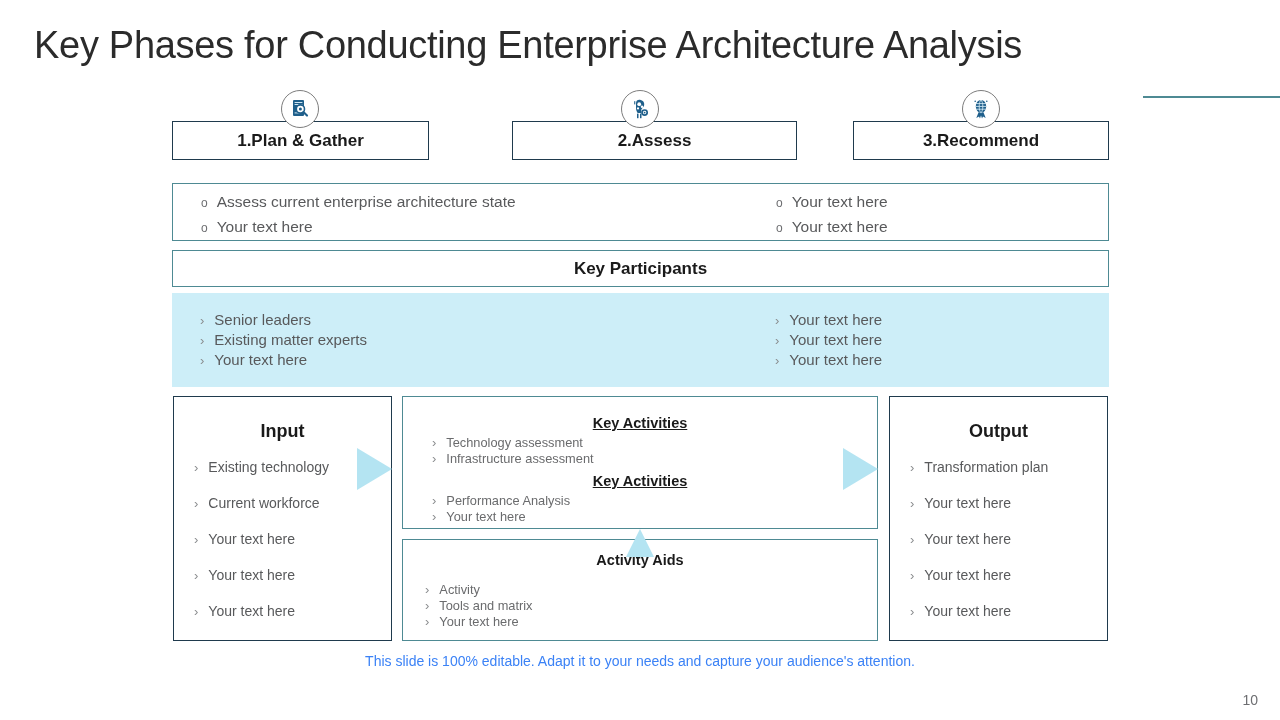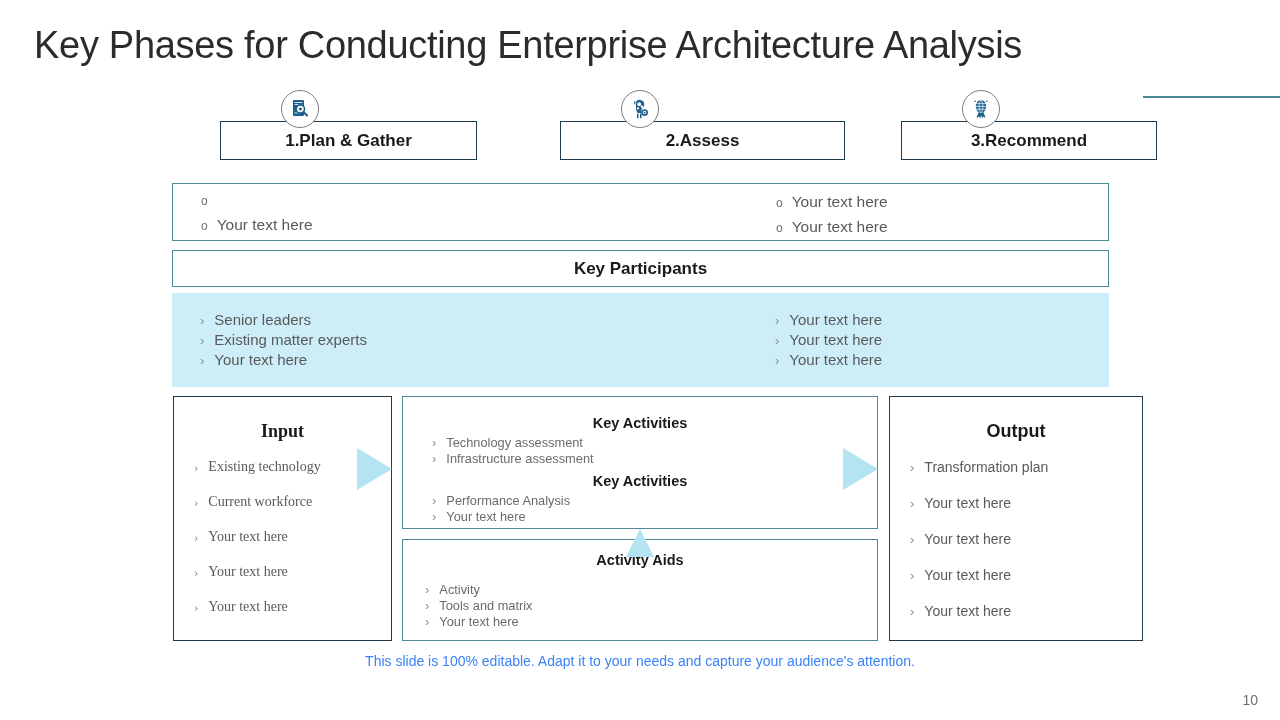--- a/index.html
+++ b/index.html
@@ -42,21 +42,20 @@
   .phase {
     position: absolute;
     top: 121px;
     height: 39px;
     border: 1.5px solid #1f3a4d;
     background: #ffffff;
     box-sizing: border-box;
     display: flex;
     align-items: center;
     justify-content: center;
-    margin-left: 48px;
   }
   .phase-label {
     font-size: 17px;
     font-weight: bold;
     color: #1a1a1a;
   }
   #phase-0 { left: 172px; width: 257px; }
   #phase-1 { left: 512px; width: 285px; }
   #phase-2 { left: 853px; width: 256px; }
 
@@ -158,22 +157,22 @@
   }
 
   
   .col-box {
     position: absolute;
     top: 396px;
     border: 1.3px solid #1f3a4d;
     background: #ffffff;
     box-sizing: border-box;
   }
-  #box-input  { left: 173px; width: 219px; height: 245px; font-family: Liberation Serif, serif; }
-  #box-output { left: 889px; width: 254px; height: 245px; }
+  #box-input  { left: 173px; width: 219px; height: 245px; }
+  #box-output { left: 889px; width: 219px; height: 245px; }
 
   .col-title {
     text-align: center;
     font-size: 18px;
     font-weight: bold;
     color: #1a1a1a;
     margin-top: 24px;
   }
   .col-list {
     margin-top: 16px;
@@ -195,21 +194,21 @@
   }
   #box-activities { top: 396px; height: 133px; }
   #box-aids       { top: 539px; height: 102px; }
 
   .mid-title {
     text-align: center;
     font-size: 14.5px;
     font-weight: bold;
     color: #1a1a1a;
   }
-  #box-activities .mid-title { margin-top: 18px; }
+  #box-activities .mid-title { margin-top: 18px; text-decoration: underline; }
   #box-activities .mid-title.second { margin-top: 6px; }
   #box-aids .mid-title { margin-top: 12px; }
 
   .mid-list { padding-left: 29px; margin-top: 4px; }
   .mid-list .chev-item {
     font-size: 12.8px;
     line-height: 16px;
     color: #6a6b6d;
   }
   #box-aids .mid-list { margin-top: 14px; padding-left: 22px; }
@@ -301,20 +300,21 @@
     <path d="M14.4 15.3 L16.7 21 L14 19.6 L13 21.6 L11.4 16.4 Z" fill="#1f5f8b"></path>
     <circle cx="6.2" cy="4.3" r="0.8" fill="#1f5f8b"></circle>
     <circle cx="17.8" cy="4.3" r="0.8" fill="#1f5f8b"></circle>
   </svg>
 </div>
 
 <div class="band-bullets">
   <div class="col col-left">
     <div class="o-item">
       <span class="o-mark">o</span>
+      <span>Assess current enterprise architecture state</span>
     </div>
     <div class="o-item">
       <span class="o-mark">o</span>
       <span>Your text here</span>
     </div>
   </div>
   <div class="col col-right">
     <div class="o-item">
       <span class="o-mark">o</span>
       <span>Your  text here</span>

